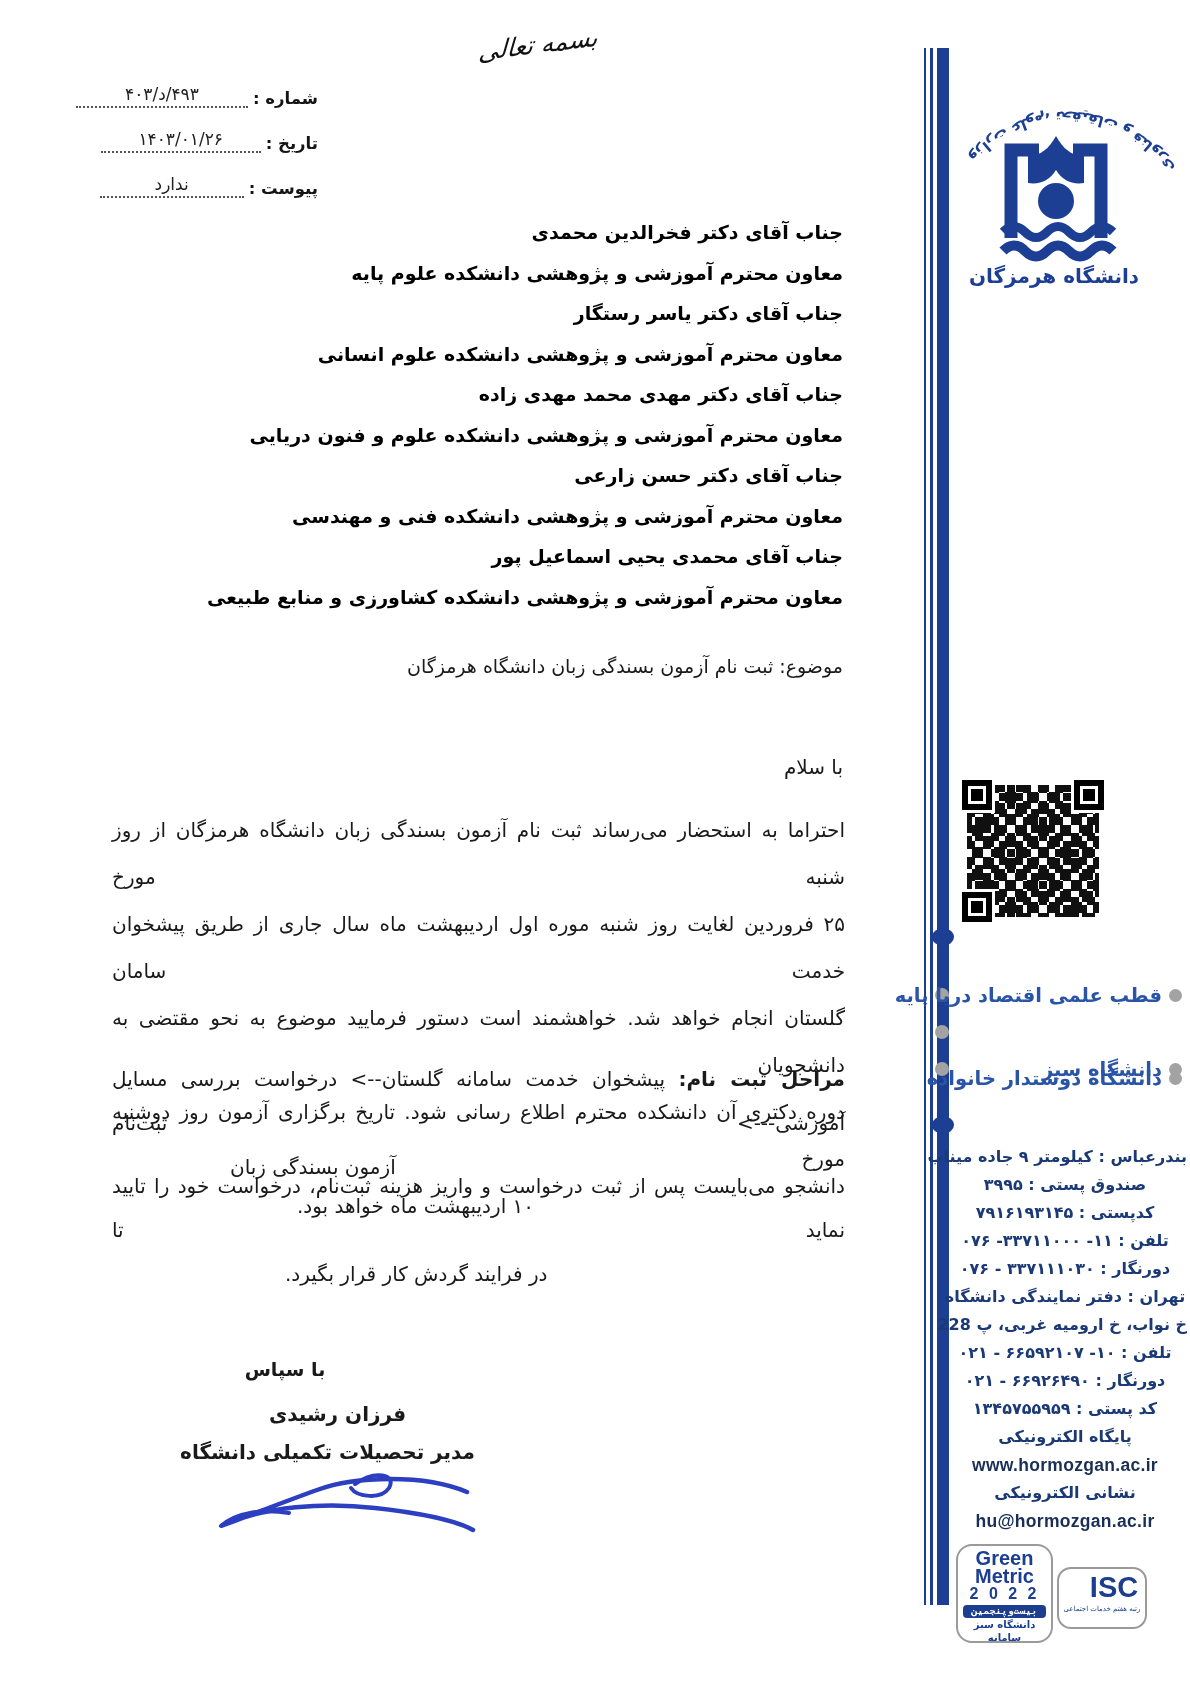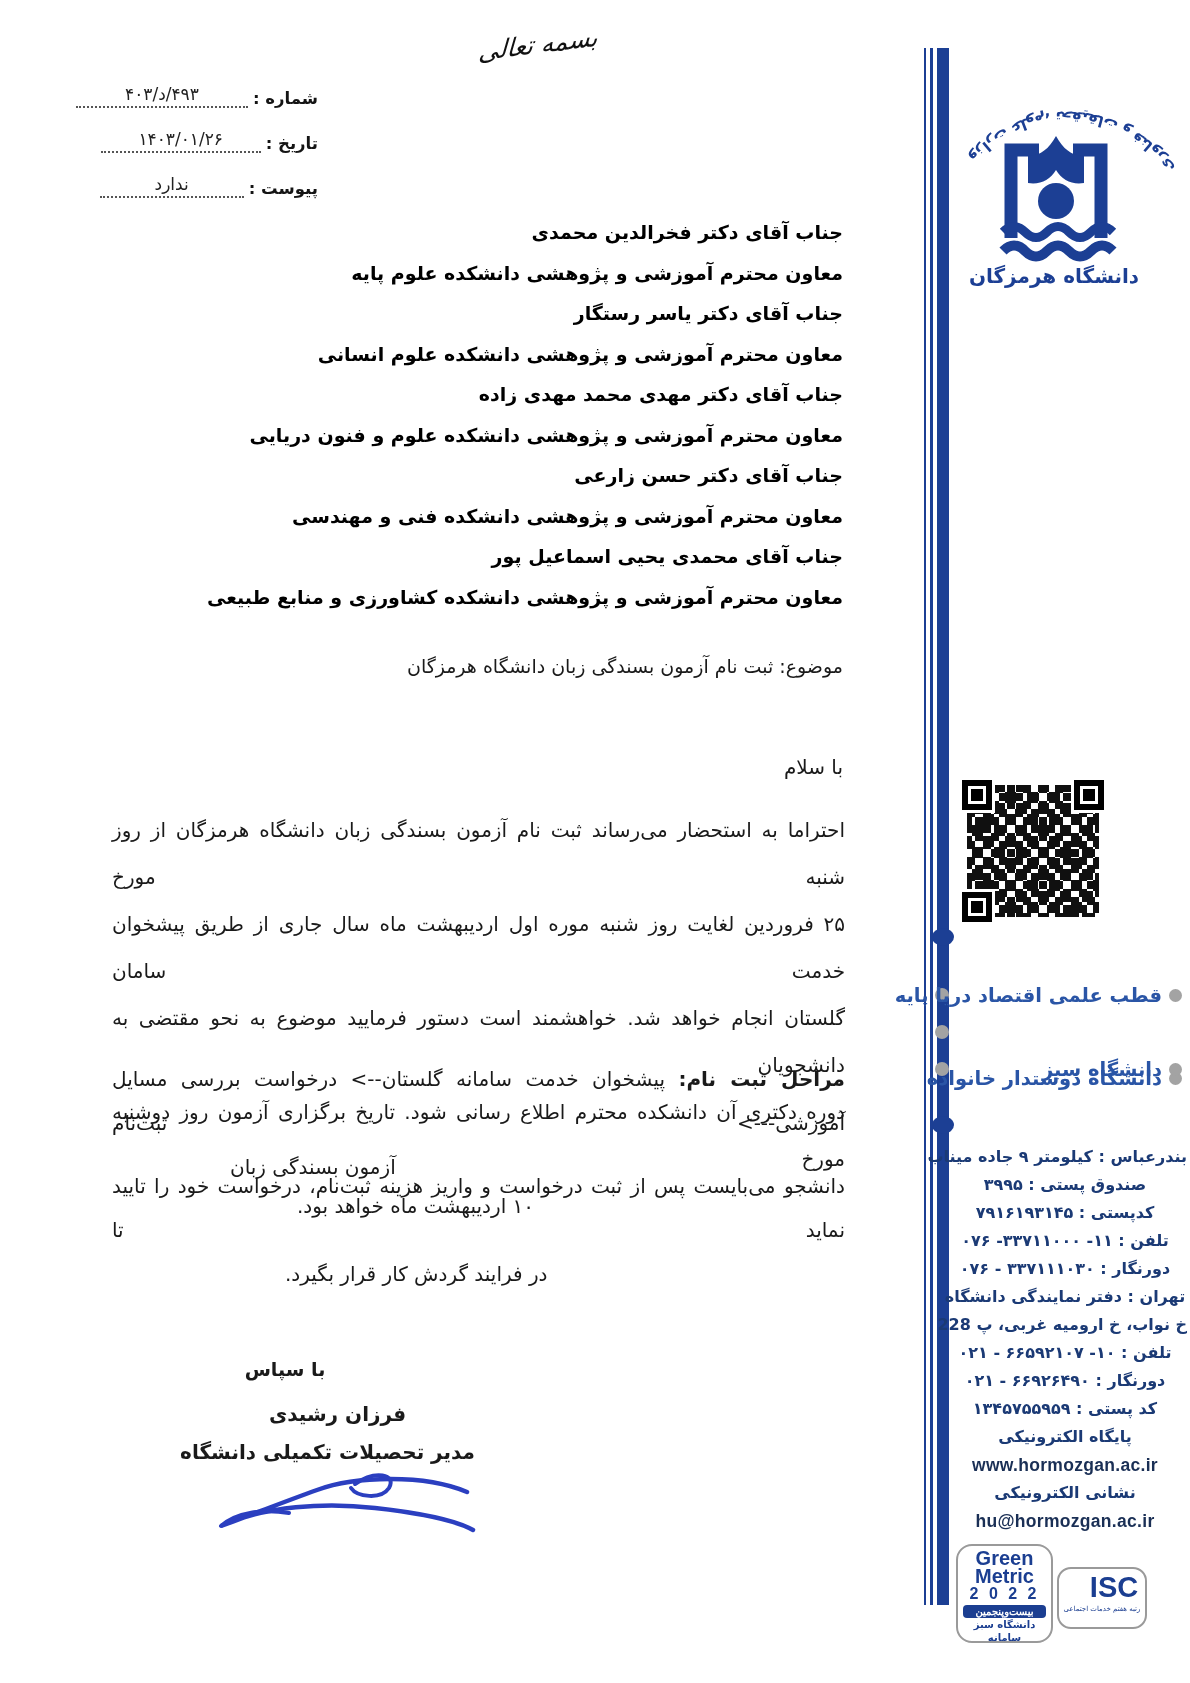--- a/index.html
+++ b/index.html
@@ -70,21 +70,21 @@
   .contact .latin{direction:ltr; font-family:"Liberation Sans","DejaVu Sans",sans-serif;
     font-size:17.5px; color:#1a2f55; letter-spacing:.3px;}
   
   .gm{left:956px; top:1544px; width:97px; height:99px; background:#fff;
     border:2.5px solid #9a9a9a; border-radius:16px; box-sizing:border-box;
     text-align:center; font-family:"Liberation Sans","DejaVu Sans",sans-serif;
     color:#1b3e91; font-weight:bold; padding-top:3px;}
   .gm .l{font-size:20px; line-height:18px;}
   .gm .year{font-size:16px; letter-spacing:3px; line-height:18px;text-align:center;}
   .gm .band{margin:2px 5px 0 5px; background:#1b3e91; color:#fff; border-radius:4px;
-    font-size:10px; line-height:13px; font-family:Liberation Sans, sans-serif; direction:rtl;}
+    font-size:10px; line-height:13px; font-family:Liberation Mono, monospace; direction:rtl;}
   .gm .sub{font-size:10px; line-height:13px; font-family:"DejaVu Sans",sans-serif; direction:rtl;}
   .isc{left:1057px; top:1567px; width:90px; height:62px; background:#fff;
     border:2.5px solid #9a9a9a; border-radius:14px; box-sizing:border-box; text-align:center;}
   .isc .t{font-family:Liberation Sans, sans-serif; font-weight:bold;
     font-size:29px; color:#1b3e91; line-height:36px;margin-left:24px;}
   .isc .s{font-size:7px; color:#1b3e91; direction:rtl; line-height:8px;}
 </style>
 </head>
 <body>
 

